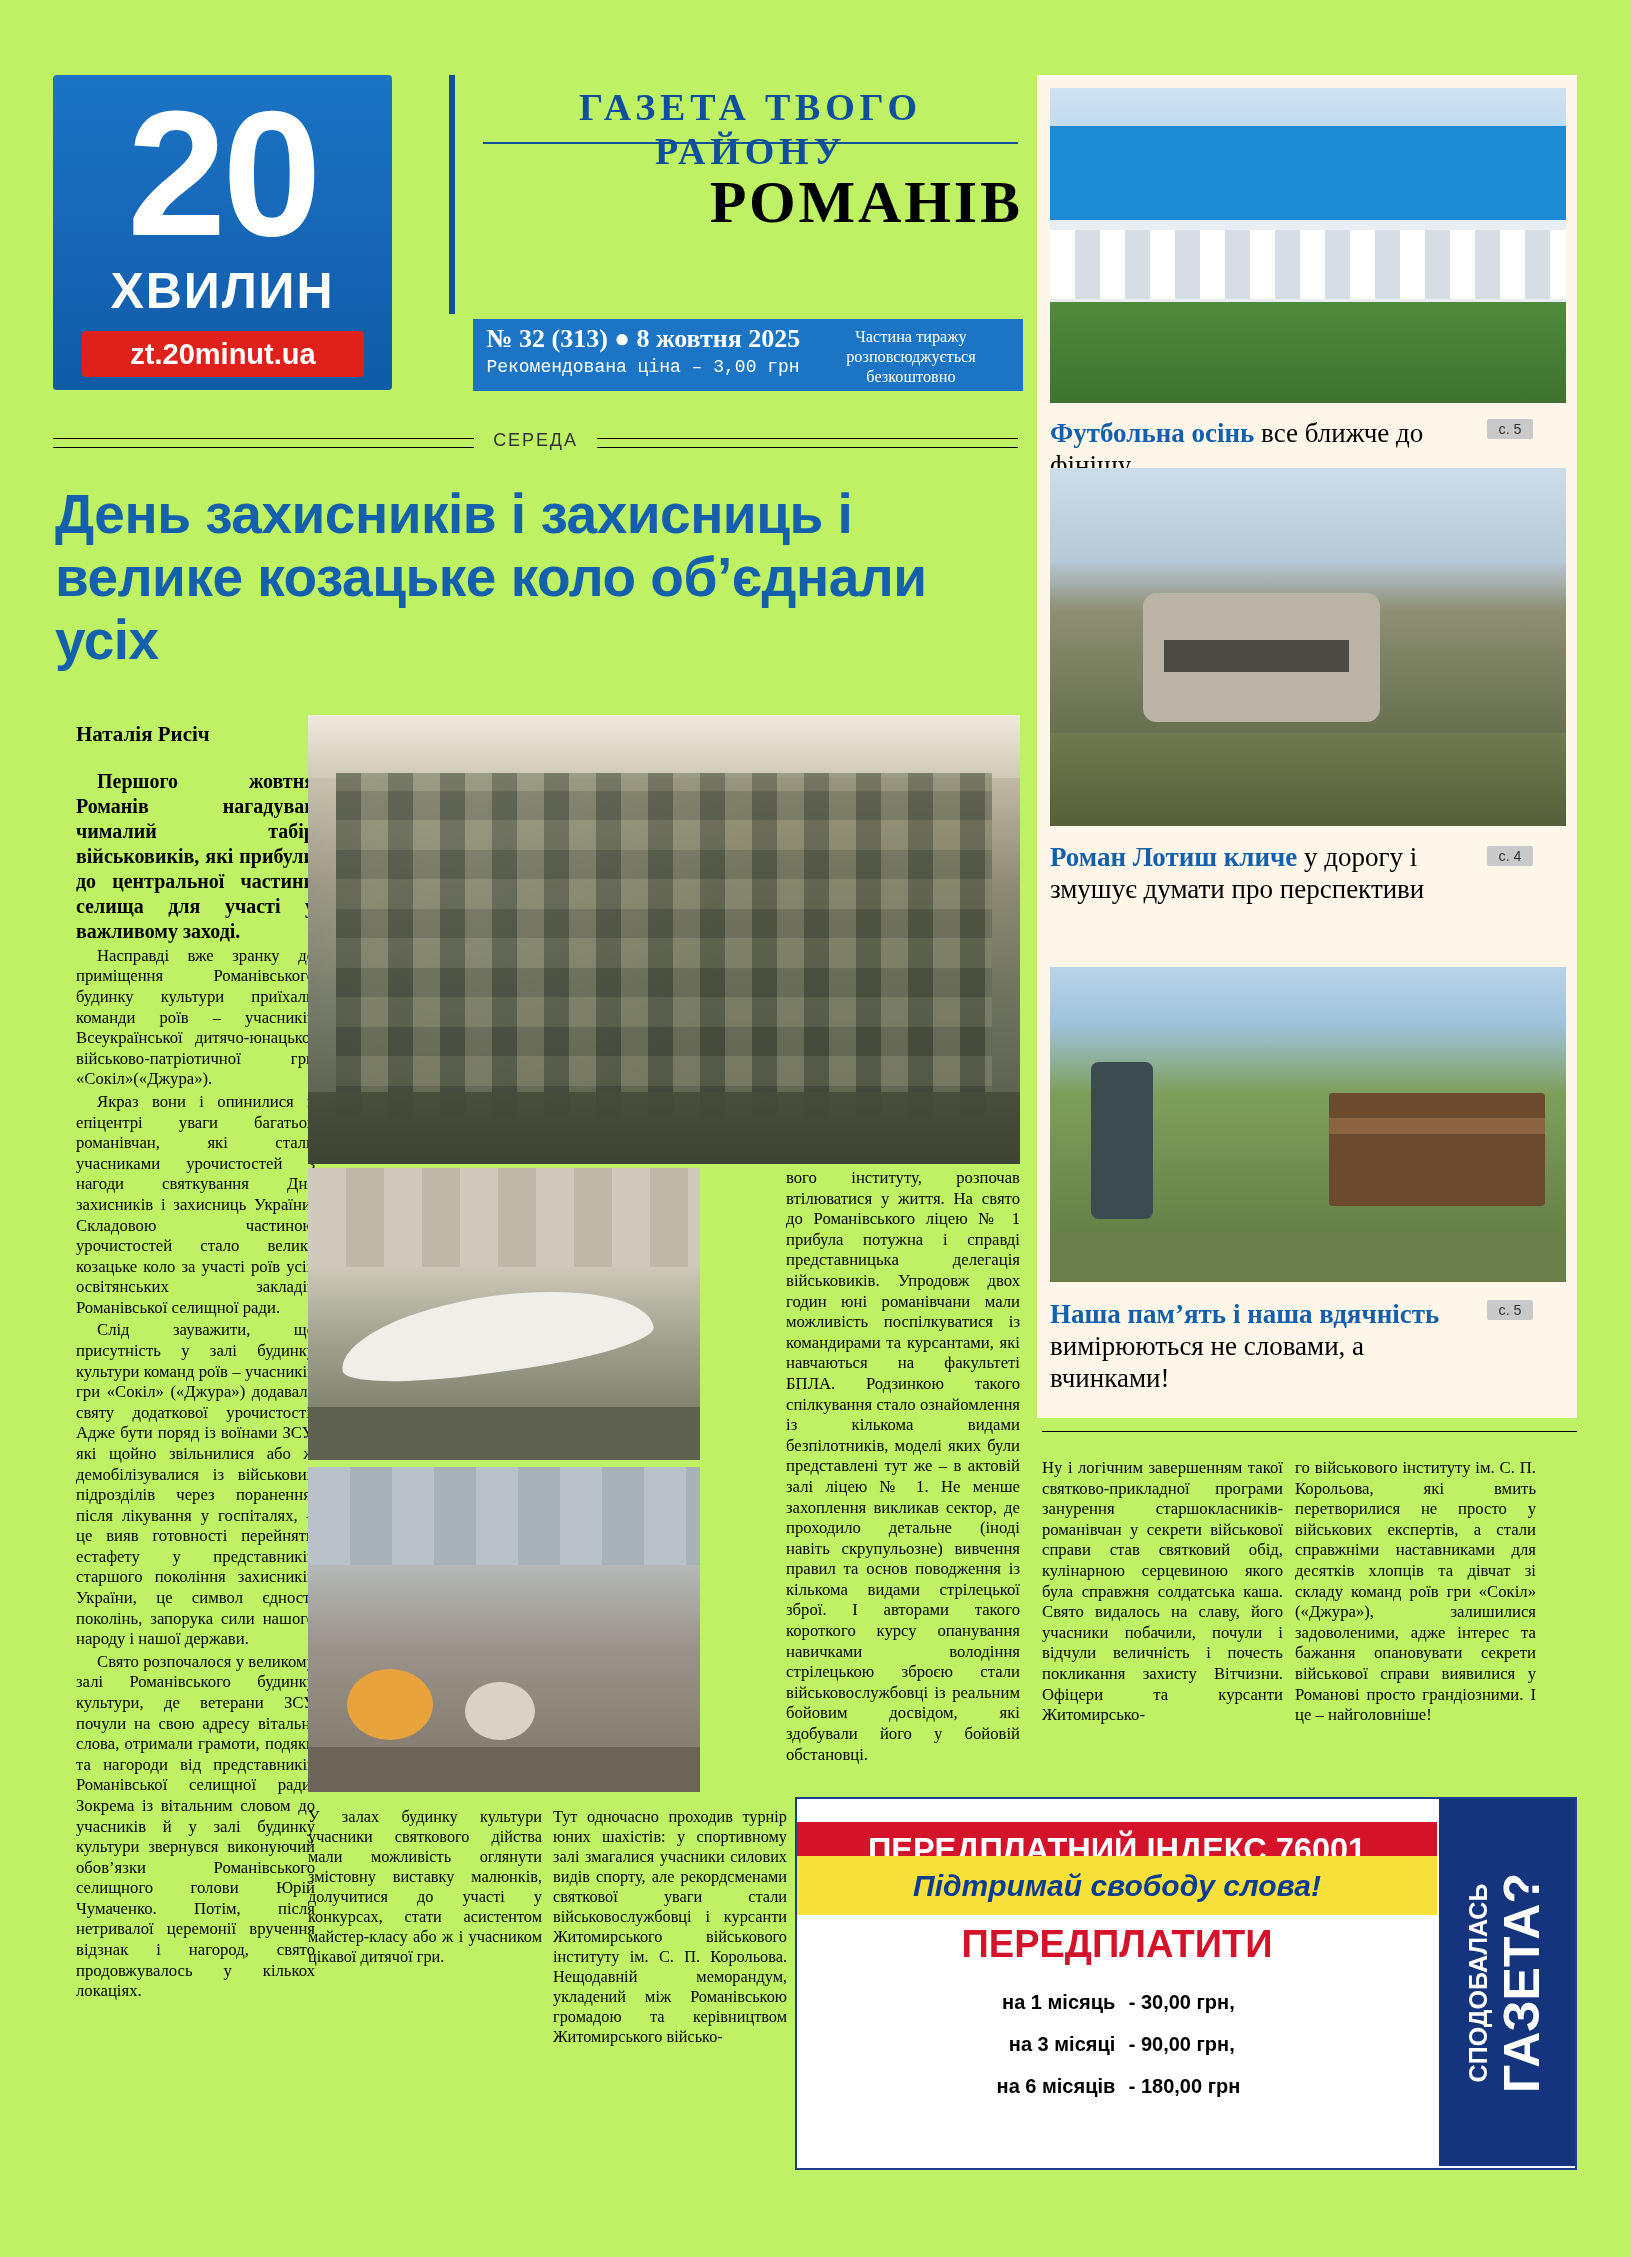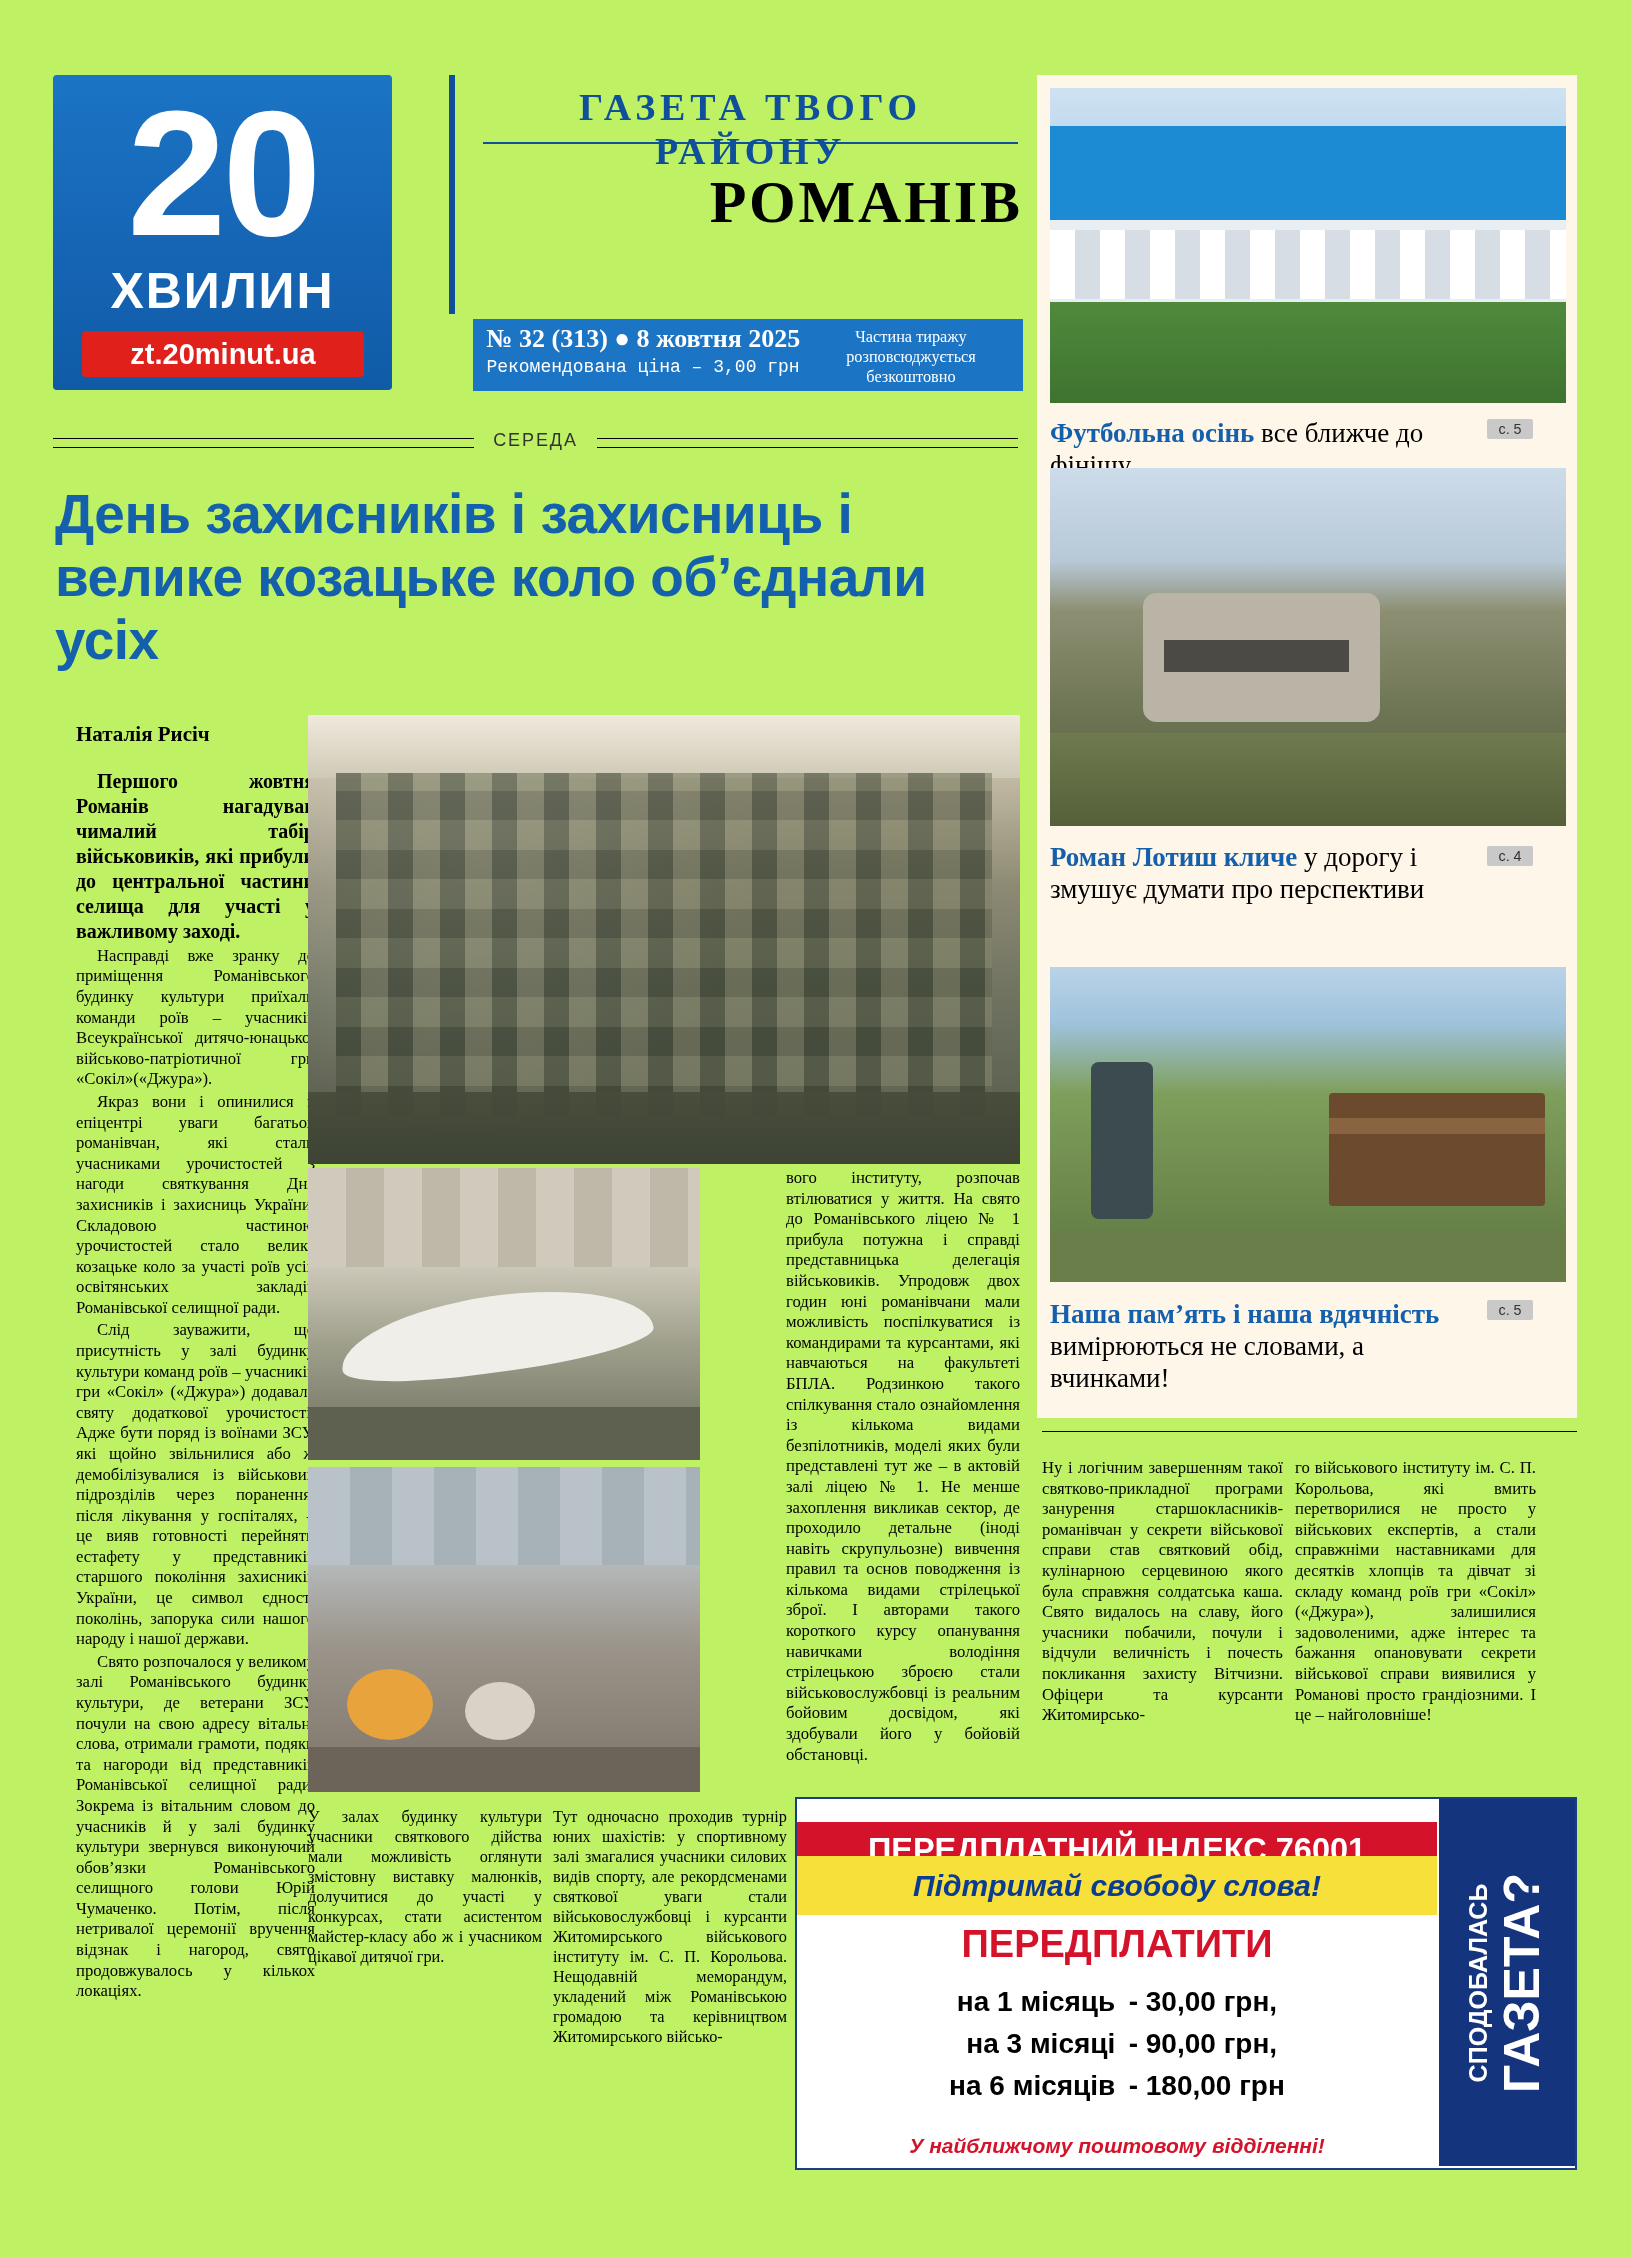--- a/index.html
+++ b/index.html
@@ -320,21 +320,21 @@
     font-weight: bold;
     font-size: 38px;
     text-align: center;
   }
   .ad-prices {
     position: absolute;
     left: 0; top: 182px;
     width: 640px;
     font-family: "Liberation Sans", sans-serif;
     font-weight: bold;
-    font-size: 28px;
+    font-size: 20px;
     line-height: 42px;
     color: #000;
   }
   .ad-prices .row { display: flex; justify-content: center; }
   .ad-prices .lbl { width: 220px; text-align: right; padding-right: 13.4px;}
   .ad-prices .val { width: 210px; text-align: left; }
   .ad-foot {
     position: absolute;
     left: 0; bottom: 7.6px;
     width: 640px;
@@ -509,21 +509,20 @@
         </div>
         <div class="row">
           <div class="lbl">на 3 місяці</div>
           <div class="val">- 90,00 грн,</div>
         </div>
         <div class="row">
           <div class="lbl">на 6 місяців</div>
           <div class="val">- 180,00 грн</div>
         </div>
       </div>
-      <div class="ad-foot">У найближчому поштовому відділенні!</div>
     </div>
     <div class="ad-blue">
       <div class="vtext">
         <div class="vt1">СПОДОБАЛАСЬ</div>
         <div class="vt2">ГАЗЕТА?</div>
       </div>
     </div>
   </div>
 
 </div>

